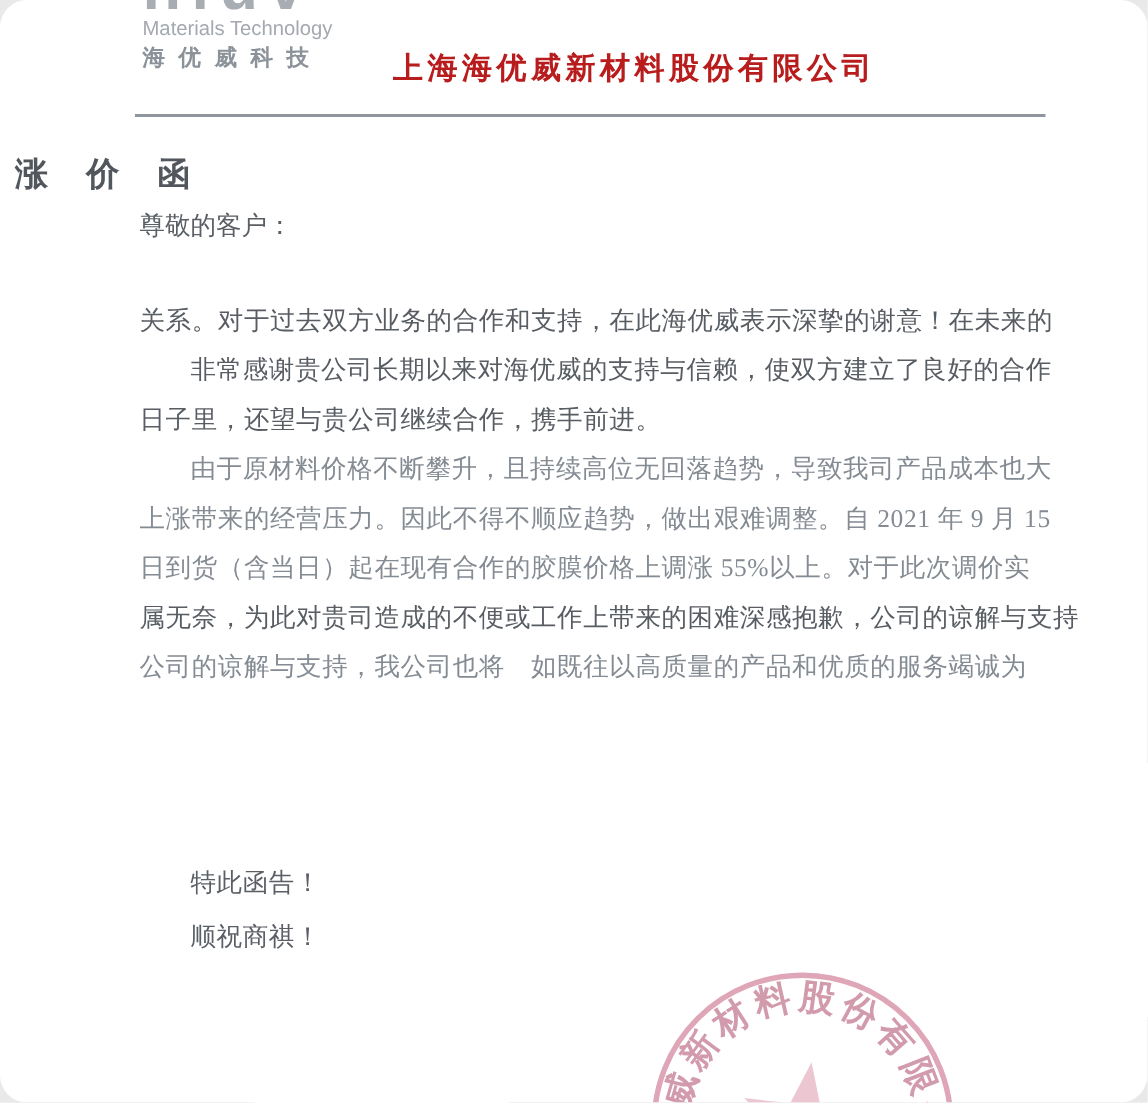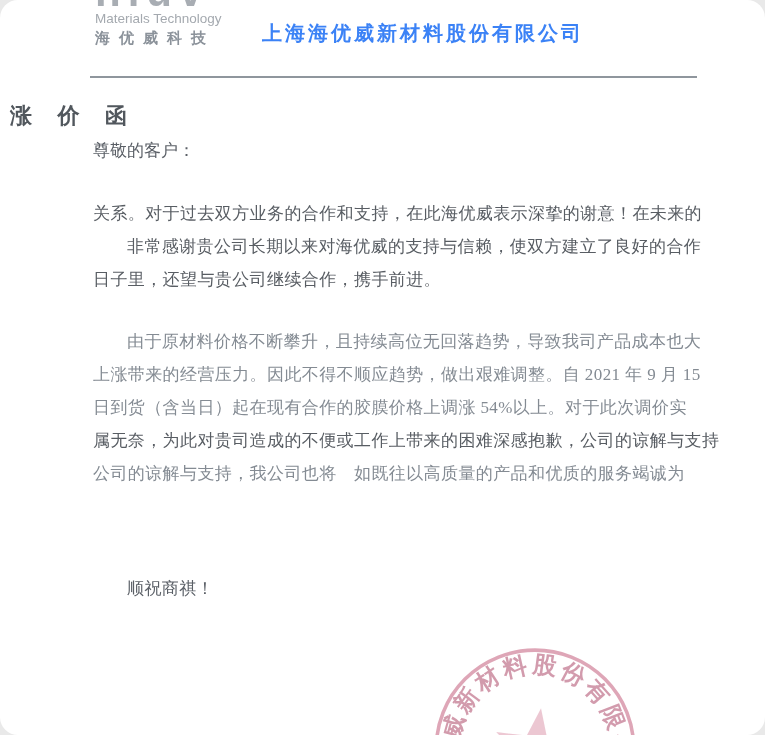--- a/index.html
+++ b/index.html
@@ -24,40 +24,40 @@
     margin-top:2px;
     font-family:"Liberation Sans","DejaVu Sans",sans-serif;
     font-size:13.5px;color:#a4a9af;
   }
   .logo-cn{
     margin-top:3px;
     font-family:"Liberation Sans","DejaVu Sans",sans-serif;
     font-size:15px;font-weight:bold;color:#8b929a;letter-spacing:9px;white-space:nowrap;
   }
   .company-name{
-    position:absolute;left:262px;top:20px;
-    font-size:20px;font-weight:bold;color:#3b82f6;letter-spacing:3px;white-space:nowrap;
+    position:absolute;left:262px;top:32px;
+    font-size:20px;font-weight:bold;color:#b91c1c;letter-spacing:3px;white-space:nowrap;
   }
   .header-rule{
     position:absolute;left:90px;top:76px;width:607px;height:2px;
     background:#8f969d;border:none;
   }
   
   .letter-title{
     position:absolute;left:0;top:101px;width:100%;
     text-align:left;font-size:22px;font-weight:bold;color:#51575d;
     letter-spacing:10px;text-indent:10px;
   }
   
   .salutation{
     position:absolute;left:93px;top:139px;
     font-size:17px;color:#5a5f66;
   }
   .paragraphs{position:absolute;left:93px;top:197px;width:600px;}
-  .para + .para{margin-top:29px;}
+  .para + .para{}
   .line{
     font-size:17px;line-height:33px;letter-spacing:0.4px;
     white-space:nowrap;color:#585d63;
   }
   .line.indent{text-indent:2em;}
   .line.faded{color:#848b93;filter:blur(0.25px);}
   .closing{position:absolute;left:93px;top:571px;}
   .closing .line{line-height:36px;text-indent:2em;color:#5a5f66;}
   
   .seal{
@@ -88,27 +88,28 @@
 
   <div class="paragraphs">
       <div class="para">
         <div class="line">关系。对于过去双方业务的合作和支持，在此海优威表示深挚的谢意！在未来的</div>
         <div class="line indent">非常感谢贵公司长期以来对海优威的支持与信赖，使双方建立了良好的合作</div>
         <div class="line">日子里，还望与贵公司继续合作，携手前进。</div>
       </div>
       <div class="para">
         <div class="line indent faded">由于原材料价格不断攀升，且持续高位无回落趋势，导致我司产品成本也大</div>
         <div class="line faded">上涨带来的经营压力。因此不得不顺应趋势，做出艰难调整。自 2021 年 9 月 15</div>
-        <div class="line faded">日到货（含当日）起在现有合作的胶膜价格上调涨 54%以上。对于此次调价实</div>
+        <div class="line faded">日到货（含当日）起在现有合作的胶膜价格上调涨 55%以上。对于此次调价实</div>
         <div class="line">属无奈，为此对贵司造成的不便或工作上带来的困难深感抱歉，公司的谅解与支持</div>
         <div class="line faded">公司的谅解与支持，我公司也将　如既往以高质量的产品和优质的服务竭诚为</div>
       </div>
     </div>
 
   <div class="closing">
+      <div class="line">特此函告！</div>
       <div class="line">顺祝商祺！</div>
     </div>
 
   <div class="seal">
     <svg viewBox="0 0 200 200" xmlns="http://www.w3.org/2000/svg">
       <defs>
         <path id="sealArc" d="M 39.4 142.4 A 74 74 0 1 1 160.6 142.4" fill="none"></path>
       </defs>
       <circle cx="100" cy="100" r="96" fill="none" stroke-width="3.5" stroke="#dc9fb1"></circle>
       <polygon points="100,60 110,88.2 139.9,89 116.2,107.3 124.7,136 100,119 75.3,136 83.8,107.3 60.1,89 90,88.2" opacity="0.9" transform="rotate(8 100 102)" fill="#e9bcca"></polygon>

